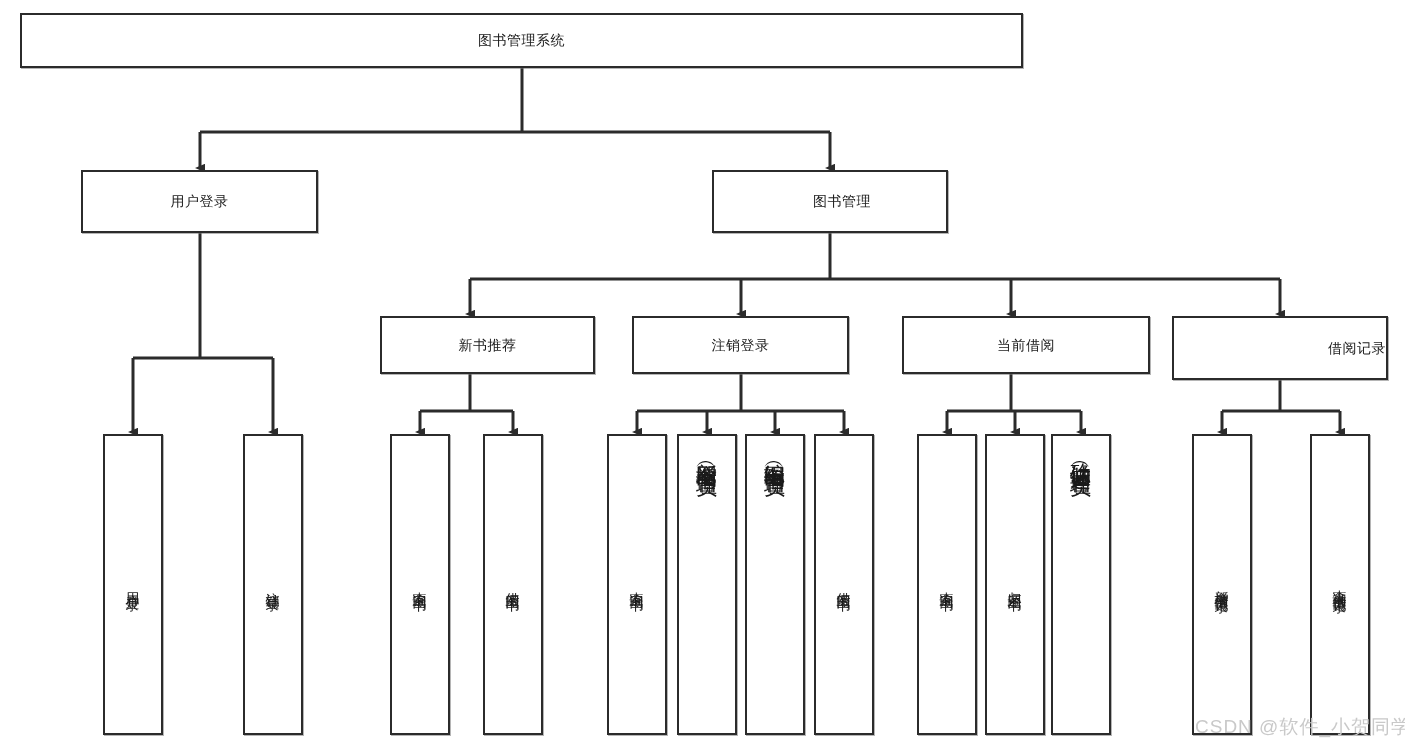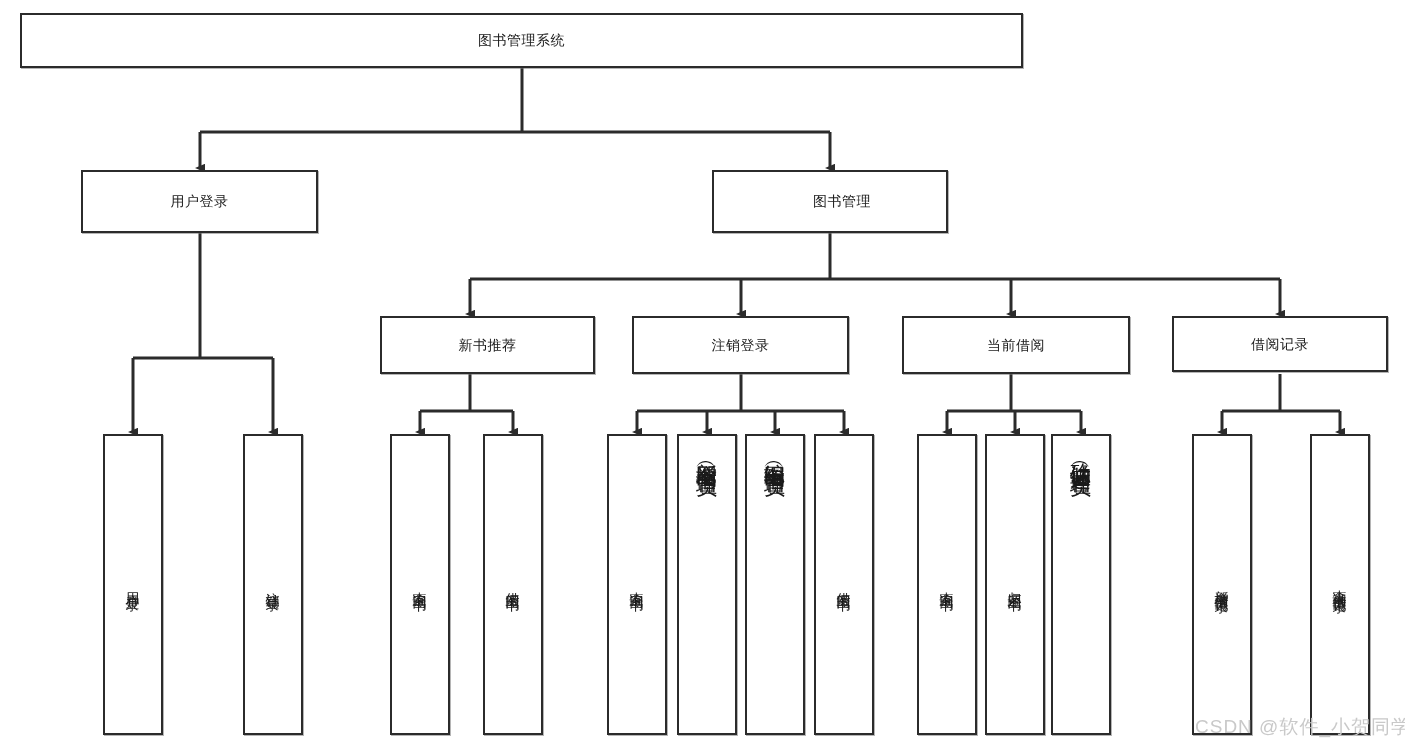--- a/index.html
+++ b/index.html
@@ -134,24 +134,24 @@
   <div class="node" style="left: 712px; top: 170px; width: 236px; height: 63px; padding-left: 24px;">
     <span class="label">图书管理</span>
   </div>
 
   <div class="node" style="left: 380px; top: 316px; width: 215px; height: 58px;">
     <span class="label">新书推荐</span>
   </div>
   <div class="node" style="left: 632px; top: 316px; width: 217px; height: 58px;">
     <span class="label">注销登录</span>
   </div>
-  <div class="node" style="left: 902px; top: 316px; width: 228px; height: 58px;">
+  <div class="node" style="left: 902px; top: 316px; width: 248px; height: 58px;">
     <span class="label">当前借阅</span>
   </div>
-  <div class="node" style="left: 1172px; top: 316px; width: 216px; height: 56px;">
+  <div class="node" style="left: 1172px; top: 316px; width: 216px; height: 64px; justify-content: flex-end;">
     <span class="label">借阅记录</span>
   </div>
 
   <div class="node vcenter" style="left: 103px; top: 434px; width: 60px; height: 301px;">
     <span class="label">用户登录</span>
   </div>
   <div class="node vcenter" style="left: 243px; top: 434px; width: 60px; height: 301px;">
     <span class="label">注销登录</span>
   </div>
   <div class="node vcenter" style="left: 390px; top: 434px; width: 60px; height: 301px;">

